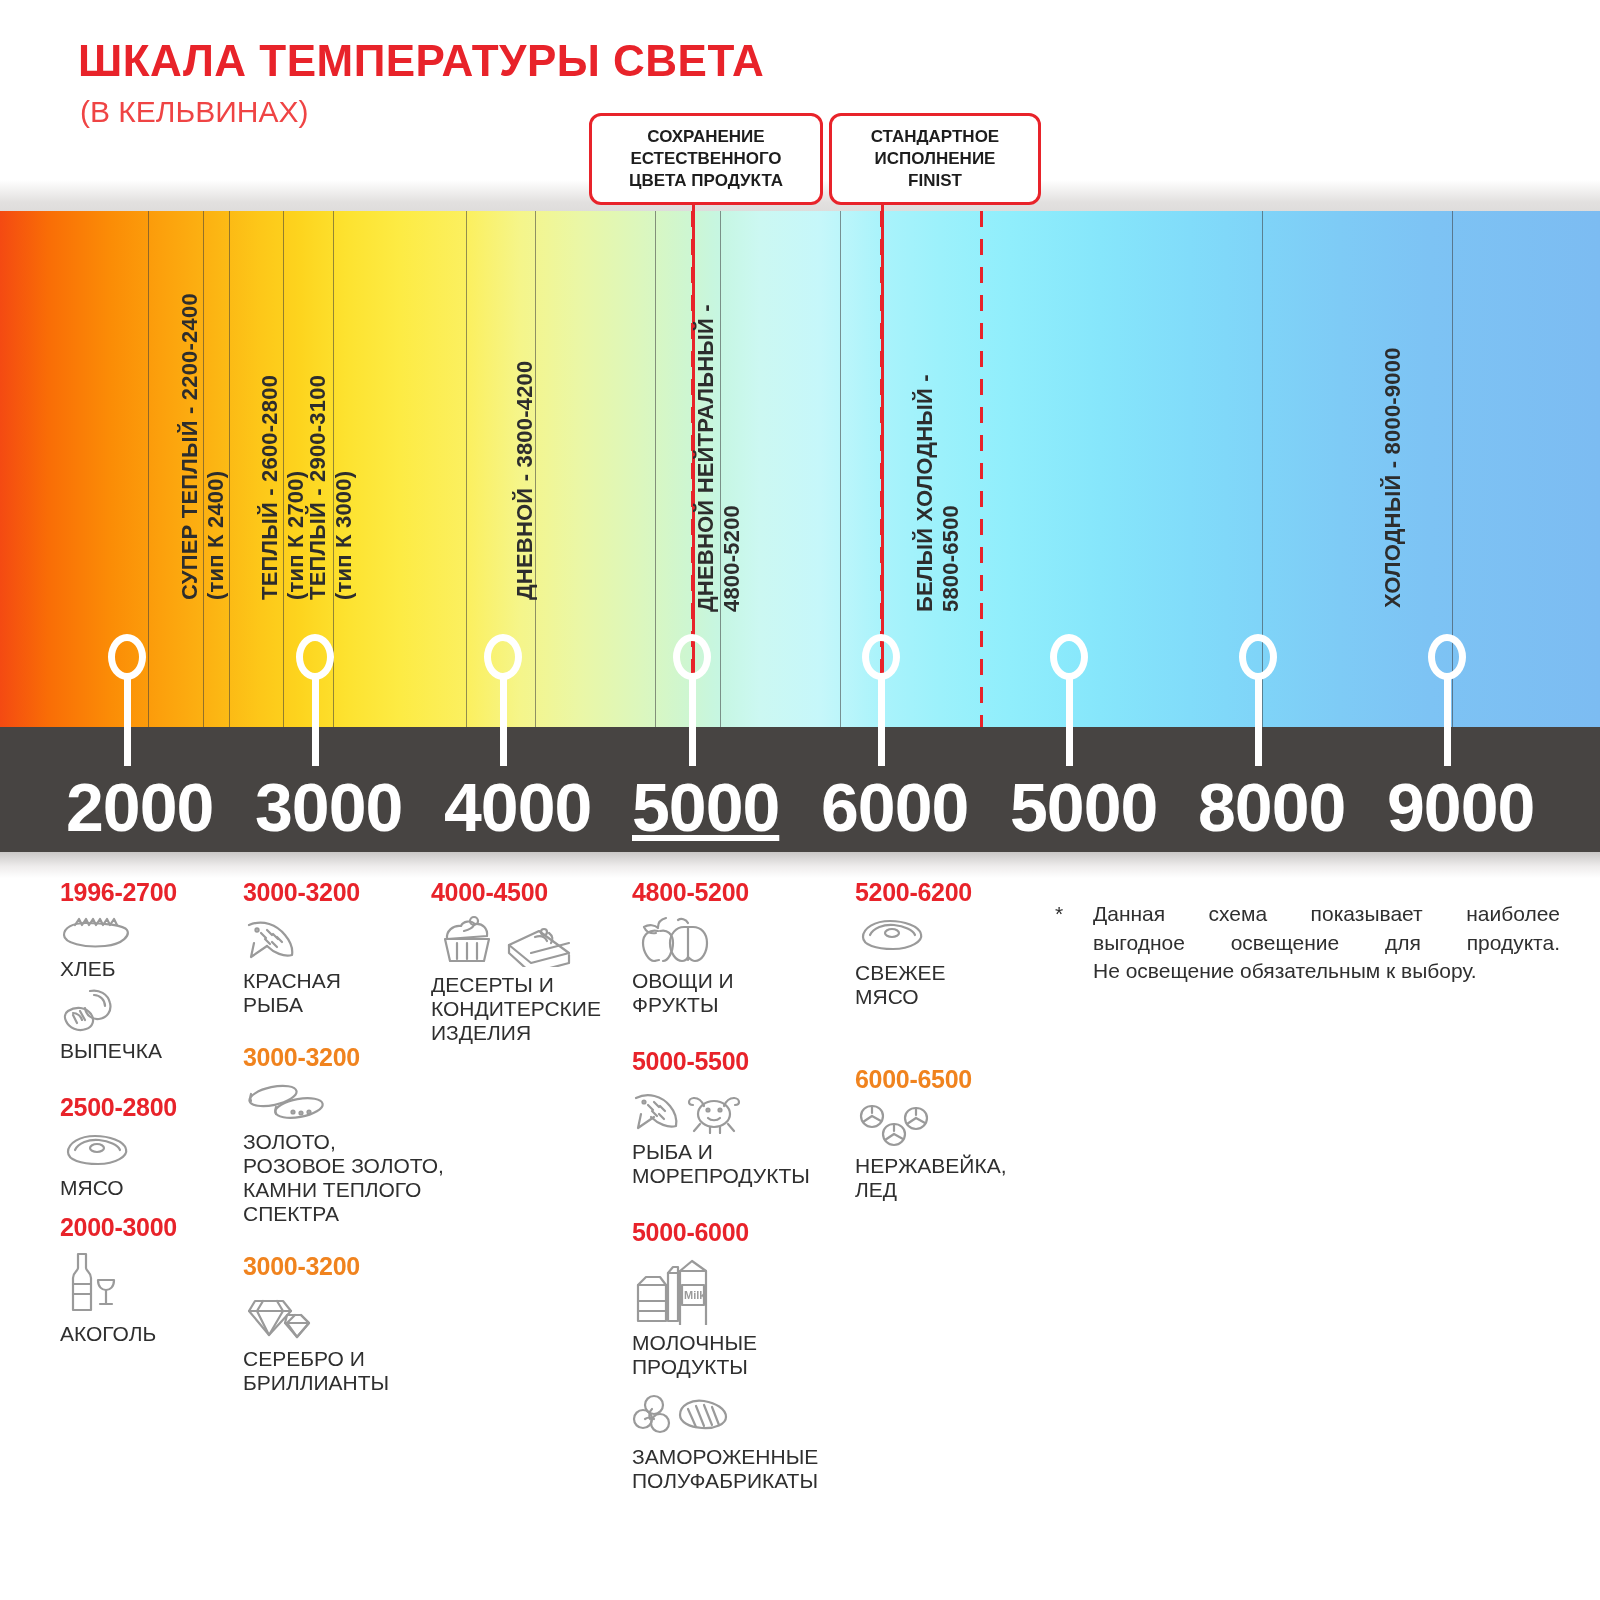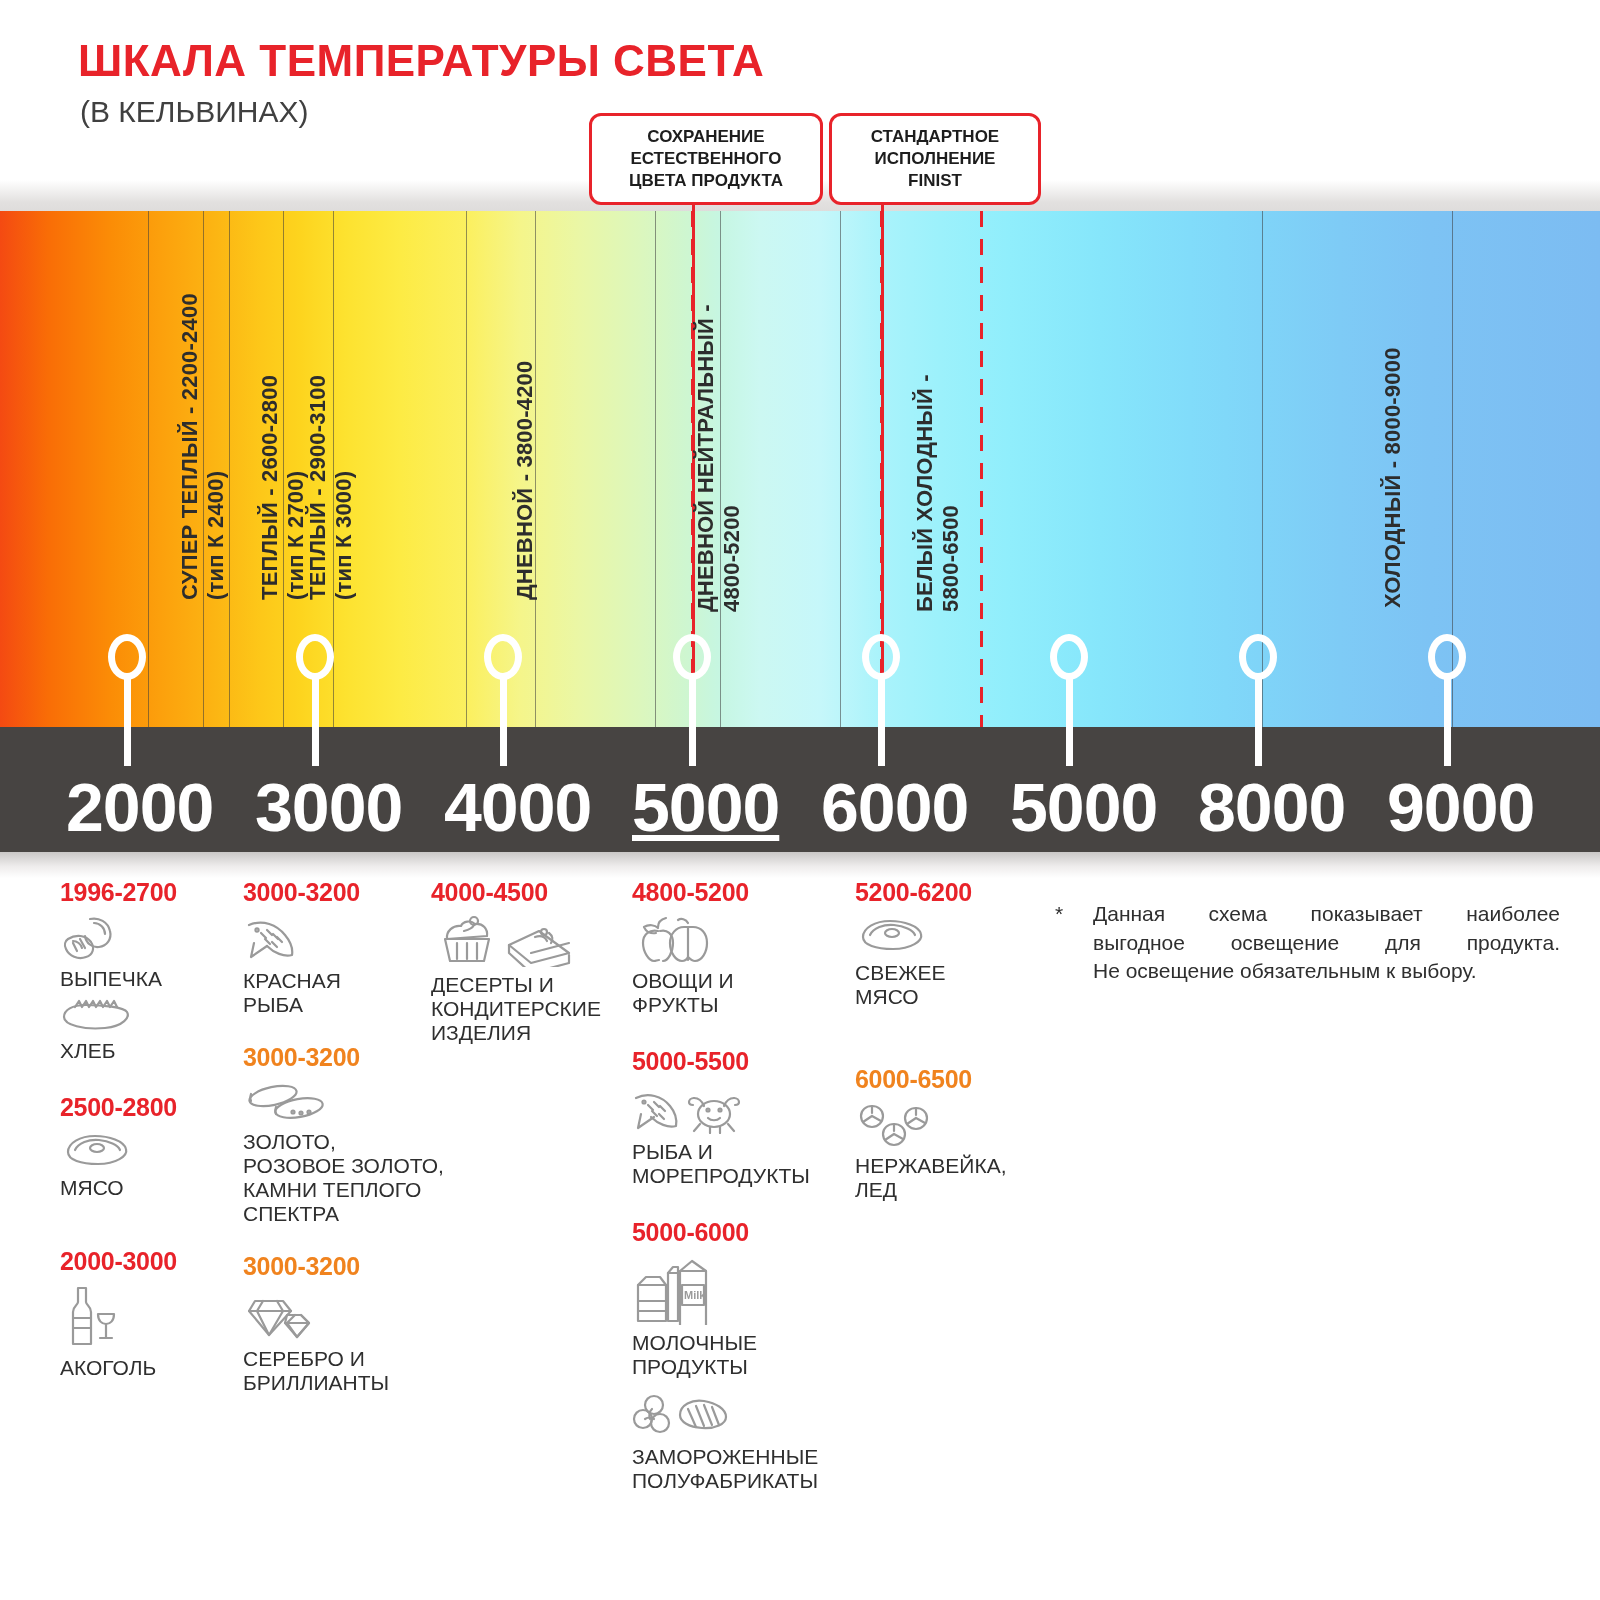--- a/index.html
+++ b/index.html
@@ -13,21 +13,21 @@
   #stage{position:relative;width:1600px;height:1600px;}
 
   
   .title{
     position:absolute;left:78px;top:36px;
     font-size:44px;font-weight:bold;color:#e8232a;
     letter-spacing:.5px;white-space:nowrap;
   }
   .subtitle{
     position:absolute;left:80px;top:95px;
-    font-size:30px;color:#404040;white-space:nowrap;
+    font-size:30px;color:#ef4444;white-space:nowrap;
   }
 
   
   .callout{
     position:absolute;
     border:3px solid #e8232a;border-radius:12px;background:#fff;
     text-align:center;color:#1d1d1d;
     font-size:17px;font-weight:bold;line-height:1.28;
     padding:10px 12px 11px;
     box-sizing:border-box;z-index:12;
@@ -252,62 +252,62 @@
   <div class="scalenum" style="left:1198px;">8000</div>
   <div class="scalenum" style="left:1387px;">9000</div>
 
   <div class="legend">
 
     <div class="lcol" style="left:60px;width:175px;">
       <div class="group">
         <div class="grange" style="color:#e8232a">1996-2700</div>
         <div class="gitem">
           <span class="gicon">
+            <svg width="70" height="36" viewBox="0 0 70 36">
+                <g fill="none" stroke="#9a9a9a" stroke-width="2.2" stroke-linecap="round" stroke-linejoin="round">
+                  <path d="M4 20c0-7 8-12 22-12 16 0 38 2 41 7 3 5-3 14-22 16C24 33 4 28 4 20z"></path>
+                  <path d="M15 10l4-6 3 6 4-6 3 6 4-6 3 6 4-6 3 6 4-6 3 6 4-6 3 6"></path>
+                </g>
+              </svg>
+          </span>
+          <div class="glabel">ХЛЕБ</div>
+        </div>
+        <div class="gitem">
+          <span class="gicon">
             <svg width="70" height="46" viewBox="0 0 70 46">
                 <g fill="none" stroke="#9a9a9a" stroke-width="2.2" stroke-linecap="round" stroke-linejoin="round">
                   <path d="M30 4c9-2 18 3 20 12 2 8-3 15-11 16-7 1-13-4-14-11"></path>
                   <path d="M34 8c6 0 11 5 11 11"></path>
                   <path d="M8 24c8-5 18-4 23 3 4 6 2 13-5 15-8 3-17-1-20-8-2-4-1-8 2-10z"></path>
                   <path d="M13 26c4 0 8 3 9 7"></path>
                   <path d="M20 24l5 9M13 28l4 8"></path>
                 </g>
               </svg>
           </span>
           <div class="glabel">ВЫПЕЧКА</div>
         </div>
-        <div class="gitem">
-          <span class="gicon">
-            <svg width="70" height="36" viewBox="0 0 70 36">
-                <g fill="none" stroke="#9a9a9a" stroke-width="2.2" stroke-linecap="round" stroke-linejoin="round">
-                  <path d="M4 20c0-7 8-12 22-12 16 0 38 2 41 7 3 5-3 14-22 16C24 33 4 28 4 20z"></path>
-                  <path d="M15 10l4-6 3 6 4-6 3 6 4-6 3 6 4-6 3 6 4-6 3 6 4-6 3 6"></path>
-                </g>
-              </svg>
-          </span>
-          <div class="glabel">ХЛЕБ</div>
-        </div>
       </div>
 
       <div class="group" style="margin-top:30px">
         <div class="grange" style="color:#e8232a">2500-2800</div>
         <div class="gitem">
           <span class="gicon">
             <svg width="76" height="40" viewBox="0 0 76 40">
                 <g fill="none" stroke="#9a9a9a" stroke-width="2.2" stroke-linecap="round" stroke-linejoin="round">
                   <path d="M8 22c0-9 12-16 27-16 14 0 29 5 31 13 2 7-10 15-28 15C21 34 8 30 8 22z"></path>
                   <path d="M15 20c3-7 14-11 24-10 10 1 19 5 21 10"></path>
                   <ellipse cx="37" cy="18" rx="7" ry="4"></ellipse>
                 </g>
               </svg>
           </span>
           <div class="glabel">МЯСО</div>
         </div>
       </div>
 
-      <div class="group" style="margin-top:47px">
+      <div class="group" style="margin-top:13px">
         <div class="grange" style="color:#e8232a">2000-3000</div>
         <div class="gitem">
           <span class="gicon">
             <svg width="62" height="66" viewBox="0 0 62 66">
                 <g fill="none" stroke="#9a9a9a" stroke-width="2.2" stroke-linecap="round" stroke-linejoin="round">
                   <path d="M18 4h8v14c0 3 5 4 5 10v32H13V28c0-6 5-7 5-10V4z"></path>
                   <path d="M13 34h18M13 44h18"></path>
                   <path d="M38 30h16c0 7-4 10-8 10s-8-3-8-10z"></path>
                   <path d="M46 40v14M40 54h12"></path>
                 </g>

